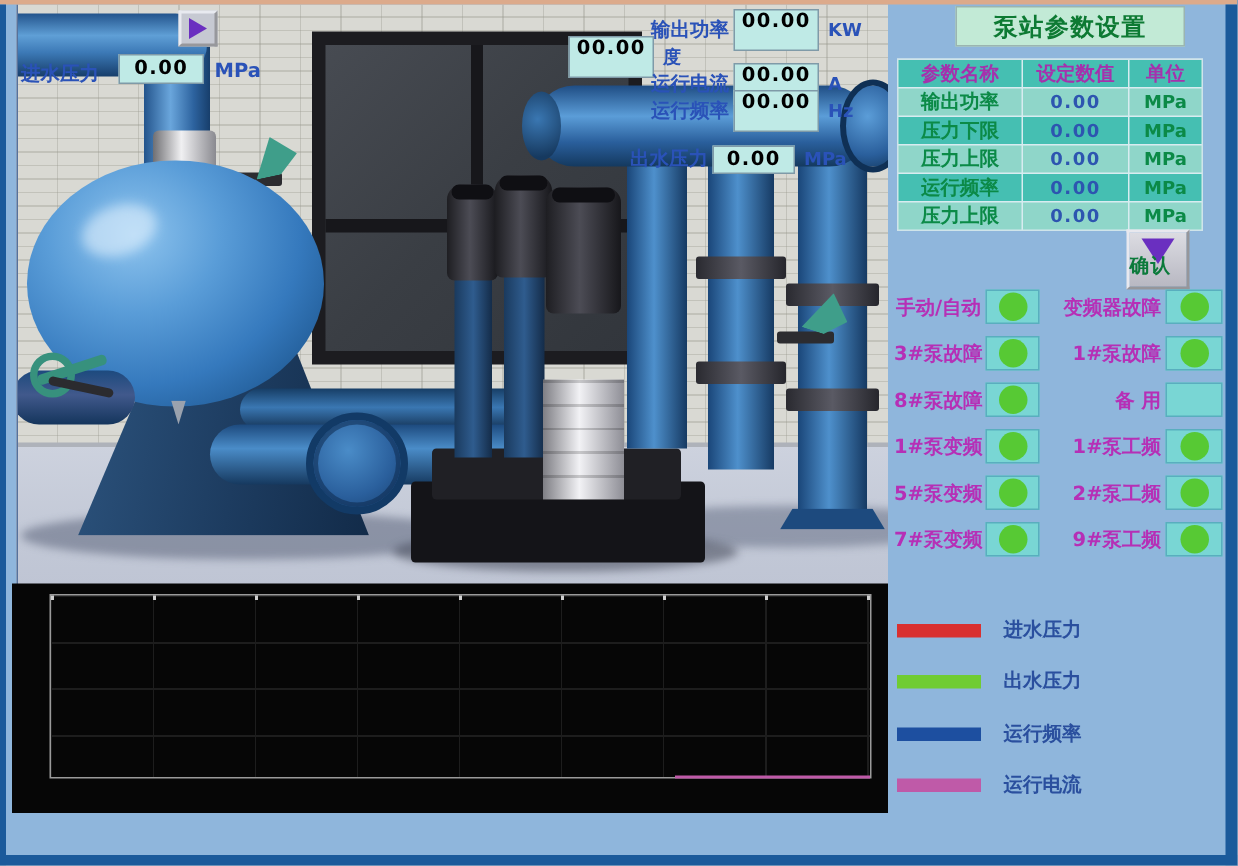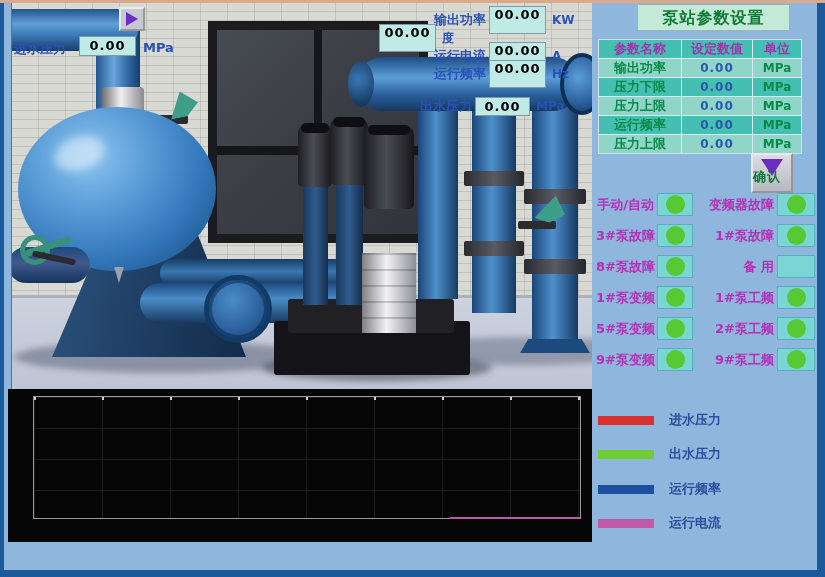--- a/index.html
+++ b/index.html
@@ -342,21 +342,21 @@
       <div class="lamp" style="background: rgb(87, 201, 52);"></div>
     </div>
       <div class="st-label">5#泵变频</div>
       <div class="st-box">
       <div class="lamp" style="background: rgb(87, 201, 52);"></div>
     </div>
       <div class="st-label">2#泵工频</div>
       <div class="st-box">
       <div class="lamp" style="background: rgb(87, 201, 52);"></div>
     </div>
-      <div class="st-label">9#泵变频</div>
+      <div class="st-label">7#泵变频</div>
       <div class="st-box">
       <div class="lamp" style="background: rgb(87, 201, 52);"></div>
     </div>
       <div class="st-label">9#泵工频</div>
       <div class="st-box">
       <div class="lamp" style="background: rgb(87, 201, 52);"></div>
     </div>
     </div>
 
   <div class="abs chart">

